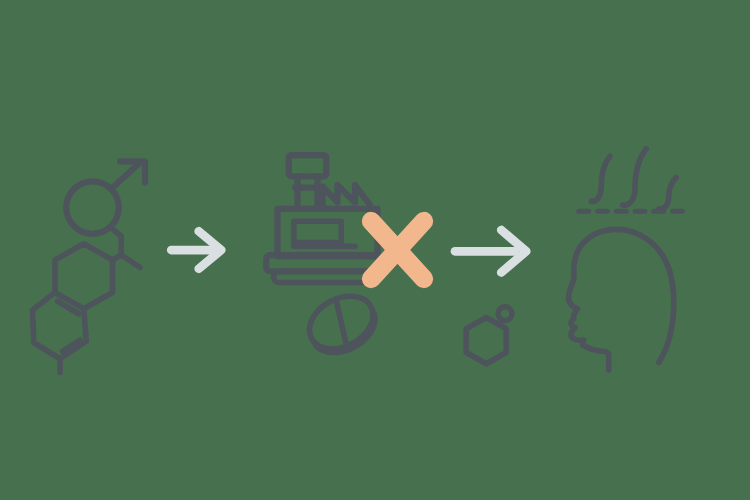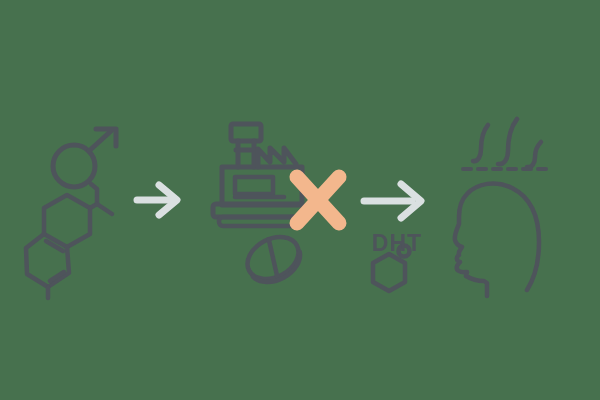--- a/index.html
+++ b/index.html
@@ -106,15 +106,14 @@
         C456,257 456,261 460,262
         C457,265 455,269 459,271
         C462,273 465,272 467,272
         L466,276
         C471,279 478,281 484,281
         L487,283
         L487,296"></path>
     </g>
   </svg>
 
-  <div class="dht-label">DHT</div>
 
 </div>
 
 </body></html>

